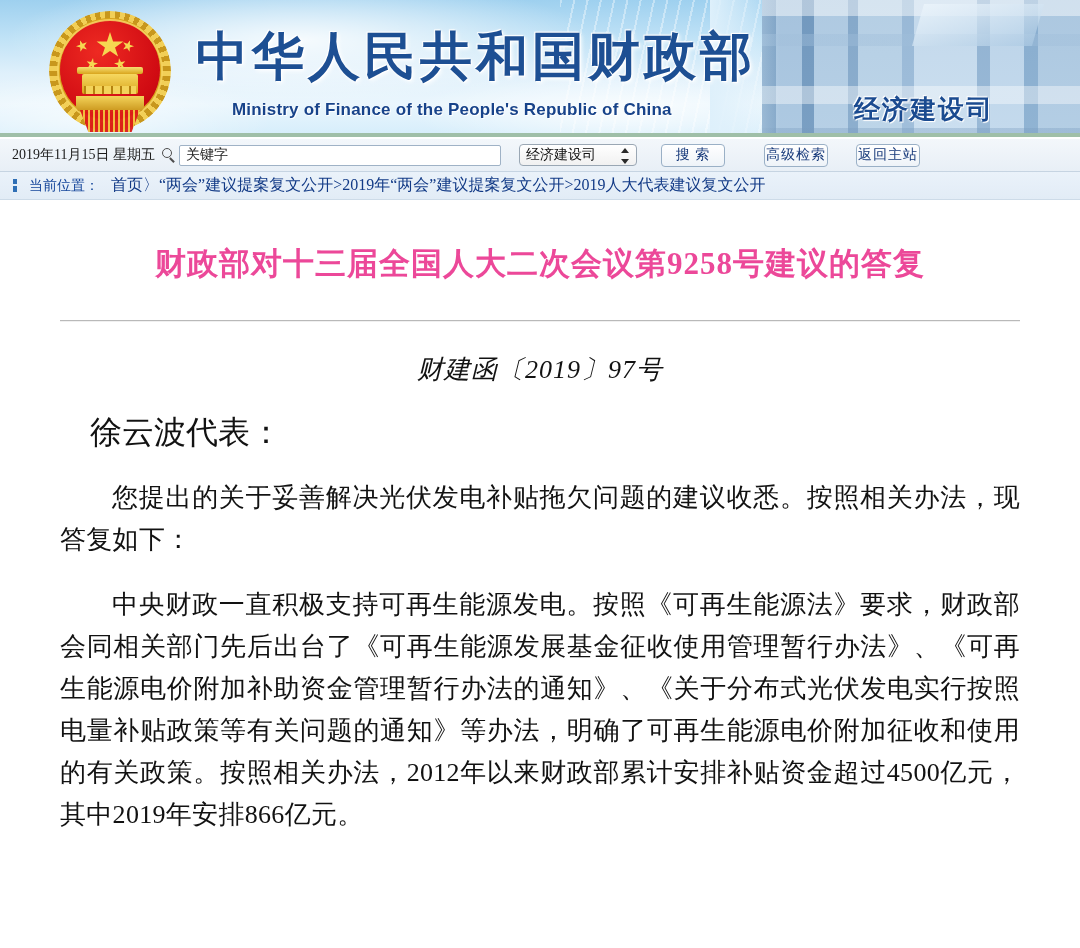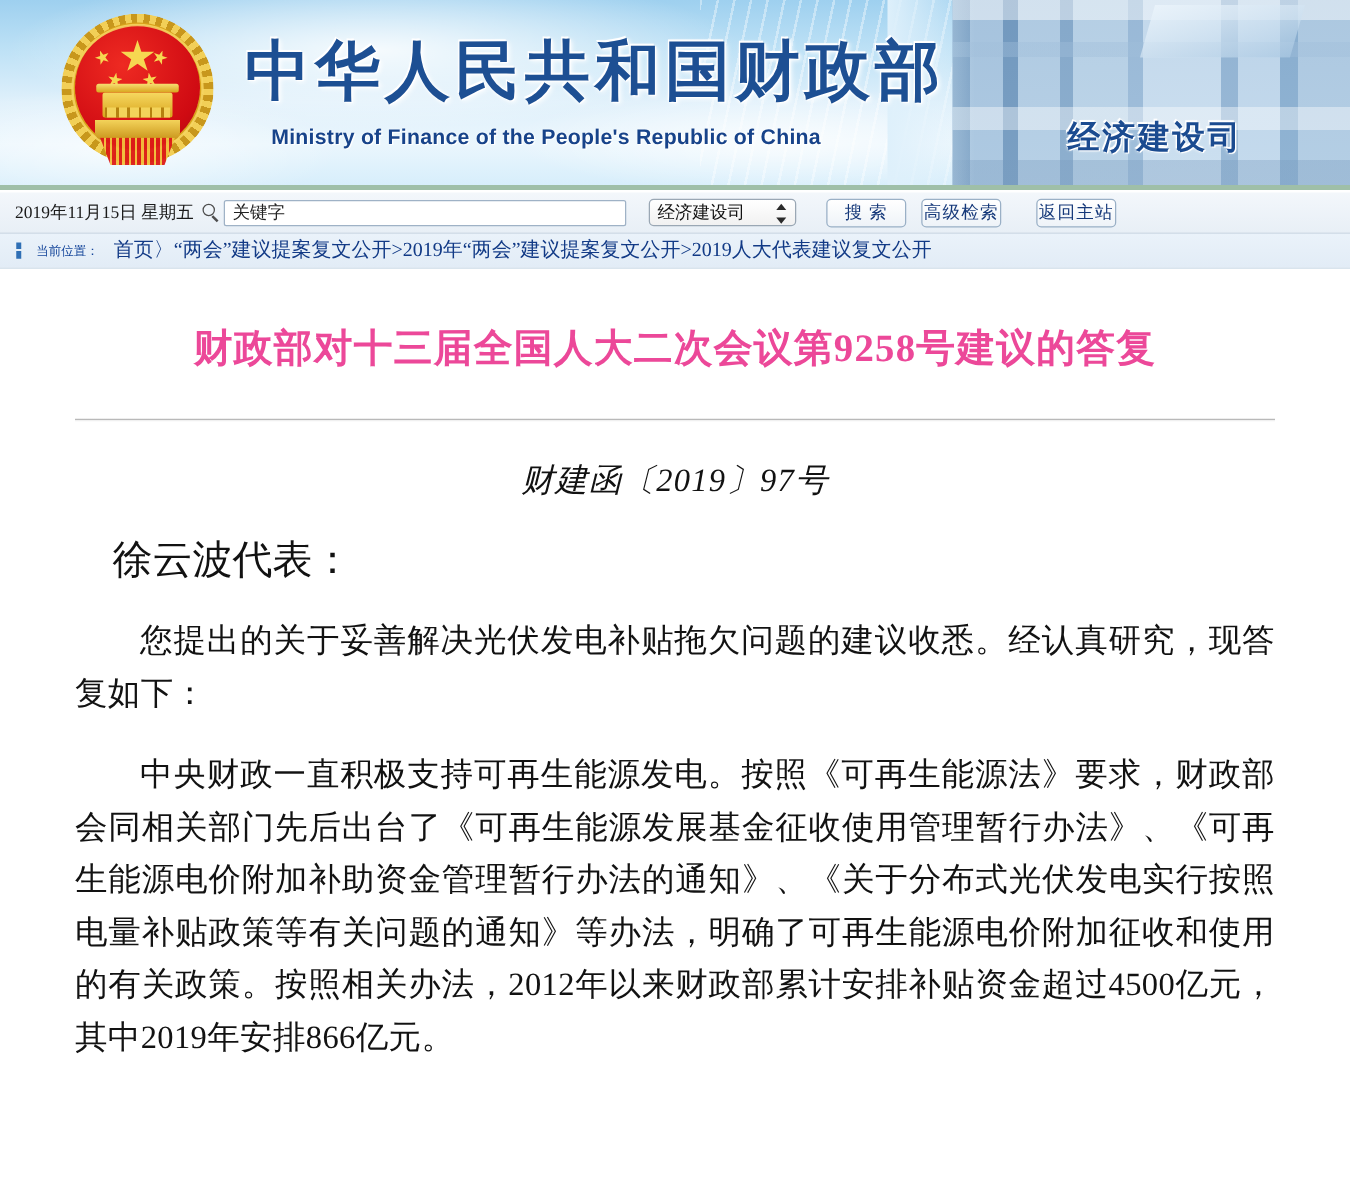--- a/index.html
+++ b/index.html
@@ -8,21 +8,21 @@
     width: 1080px; height: 948px;
     background: #ffffff;
     font-family: "Liberation Serif", "DejaVu Serif", serif;
     overflow: hidden;
   }
 
   
   .banner {
     position: relative;
     width: 1080px;
-    height: 148px;
+    height: 133px;
     overflow: hidden;
     background: linear-gradient(180deg,#9ed0ef 0%, #bfe2f6 28%, #dff0fb 55%, #eaf6fd 78%, #d7eefb 100%);
   }
   
   .banner .sky-a {
     position:absolute; left:0; top:0; width:820px; height:148px;
     background:
       radial-gradient(ellipse 420px 90px at 300px 40px, rgba(255,255,255,.85), rgba(255,255,255,0) 70%),
       radial-gradient(ellipse 300px 60px at 620px 112px, rgba(255,255,255,.75), rgba(255,255,255,0) 70%),
       radial-gradient(ellipse 260px 70px at 90px 120px, rgba(255,255,255,.6), rgba(255,255,255,0) 70%);
@@ -126,21 +126,21 @@
   }
 
   .banner .cn-title {
     position:absolute; left:196px; top:22px;
     font-family:"Liberation Serif","DejaVu Serif",serif;
     font-size:52px; font-weight:bold; letter-spacing:4px;
     color:#1d4f93;
     text-shadow: 0 0 3px #ffffff, 1px 1px 0 #ffffff, -1px -1px 0 #ffffff, 2px 2px 4px rgba(255,255,255,.9);
   }
   .banner .en-title {
-    position:absolute; left:217px; top:100px;
+    position:absolute; left:232px; top:100px;
     font-family:"Liberation Sans","DejaVu Sans",sans-serif;
     font-size:17px; font-weight:bold; letter-spacing:.2px;
     color:#17438a;
     text-shadow: 0 0 2px #ffffff, 1px 1px 0 rgba(255,255,255,.95);
   }
   .banner .dept {
     position:absolute; right:86px; top:92px;
     font-family:"Liberation Serif","DejaVu Serif",serif;
     font-size:26px; font-weight:bold; letter-spacing:2px;
     color:#1b4b90;
@@ -212,38 +212,38 @@
     margin-left:24px;
     min-width:64px; height:23px;
     padding:0 0;
     background: linear-gradient(180deg,#ffffff,#eef3f8);
     border:1px solid #9ab0c6; border-radius:4px;
     display:flex; align-items:center; justify-content:center;
     font-family:"Liberation Serif","DejaVu Serif",serif;
     font-size:14px; color:#16397a; letter-spacing:1px;
     white-space:nowrap;
   }
-  .sb-btn.adv { margin-left:12px; }
+  .sb-btn.adv { margin-left:39px; }
   .sb-btn.home { margin-left:28px; margin-right:14px; }
 
   
   .crumbbar {
     width:1080px; height:28px;
     background: linear-gradient(180deg,#eaf2fa,#e2ecf6);
     border-bottom:1px solid #cddbe8;
     display:flex; align-items:center;
   }
   .crumb-icon {
     margin-left:13px; width:4px; height:13px;
     background: linear-gradient(180deg,#2f6fb5 0 5px, transparent 5px 7px, #2f6fb5 7px 13px);
   }
   .crumb-label {
     margin-left:12px;
     font-family:Liberation Sans, sans-serif;
-    font-size:10px; color:#14459a; white-space:nowrap;text-align:center;
+    font-size:14px; color:#14459a; white-space:nowrap;text-align:center;
   }
   .crumb-path {
     margin-left:12px;
     font-family:"Liberation Serif","DejaVu Serif",serif;
     font-size:16px; color:#123a86; white-space:nowrap;
   }
 
   
   .doc { position:relative; width:1080px; padding:0 60px; }
   .doc-title {
@@ -341,15 +341,15 @@
   <span class="crumb-icon"></span>
   <span class="crumb-label">当前位置：</span>
   <span class="crumb-path">首页〉“两会”建议提案复文公开&gt;2019年“两会”建议提案复文公开&gt;2019人大代表建议复文公开</span>
 </div>
 
 <div class="doc">
   <div class="doc-title">财政部对十三届全国人大二次会议第9258号建议的答复</div>
   <div class="doc-rule"></div>
   <div class="doc-number">财建函〔2019〕97号</div>
   <div class="doc-salutation">徐云波代表：</div>
-  <div class="doc-p">您提出的关于妥善解决光伏发电补贴拖欠问题的建议收悉。经认真研究，现答复如下：</div>
+  <div class="doc-p">您提出的关于妥善解决光伏发电补贴拖欠问题的建议收悉。按照相关办法，现答复如下：</div>
   <div class="doc-p">中央财政一直积极支持可再生能源发电。按照《可再生能源法》要求，财政部会同相关部门先后出台了《可再生能源发展基金征收使用管理暂行办法》、《可再生能源电价附加补助资金管理暂行办法的通知》、《关于分布式光伏发电实行按照电量补贴政策等有关问题的通知》等办法，明确了可再生能源电价附加征收和使用的有关政策。按照相关办法，2012年以来财政部累计安排补贴资金超过4500亿元，其中2019年安排866亿元。</div>
 </div>
 
 </body></html>

